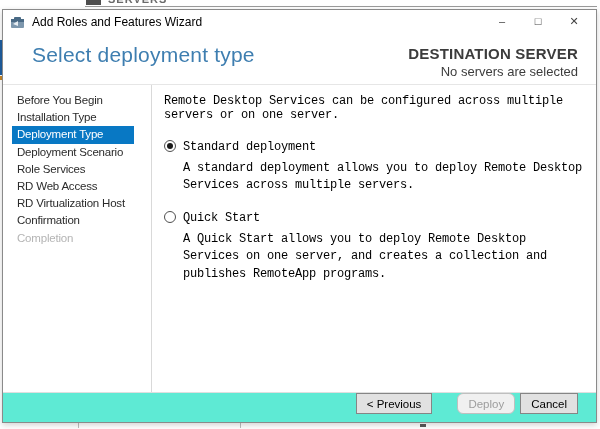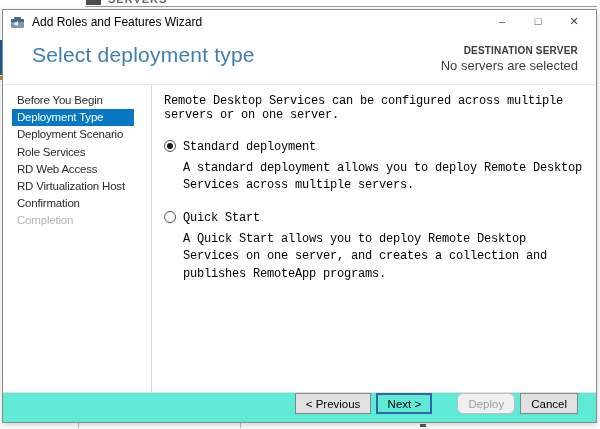--- a/index.html
+++ b/index.html
@@ -34,21 +34,21 @@
   .titlebar { height:23px; display:flex; align-items:center; padding-left:7px; background:#fff; flex:0 0 auto; }
   .app-icon { width:16px; height:13px; margin-right:6px; display:inline-block; }
   .titlebar .title { font-size:12px; color:#000; }
   .controls { margin-left:auto; display:flex; align-items:center; height:100%; }
   .ctrl { width:36px; text-align:center; font-size:11px; color:#444; cursor:default; line-height:23px; }
   .ctrl.close { margin-right:4px; }
 
   .header { height:52px; padding:10px 18px 0 29px; display:flex; justify-content:space-between; border-bottom:1px solid #e6e6e6; flex:0 0 auto; }
   .header h1 { font-size:21px; font-weight:400; color:#3e7eb0; letter-spacing:0.2px; }
   .dest { text-align:right; padding-top:2px; }
-  .dest .lbl { font-size:10px; font-weight:bold; color:#3c3c3c; letter-spacing:0.2px; }
+  .dest .lbl { font-size:15px; font-weight:bold; color:#3c3c3c; letter-spacing:0.2px; }
   .dest .sts { font-size:13px; color:#3c3c3c; margin-top:2px; }
 
   .bodyArea { flex:1 1 auto; display:flex; }
   .nav-col { width:149px; border-right:1px solid #d9d9d9; padding-top:7px; flex:0 0 auto; }
   .nav { list-style:none; margin-left:9px; width:122px; }
   .nav li { height:17.2px; line-height:17.2px; font-size:11.5px; color:#2b2b2b; padding-left:5px;
             letter-spacing:-0.2px; white-space:nowrap; cursor:default; }
   .nav li.selected { background:#0878c4; color:#fff; }
   .nav li.disabled { color:#b4b4b4; }
 
@@ -111,20 +111,21 @@
     <div class="dest">
       <div class="lbl">DESTINATION SERVER</div>
       <div class="sts">No servers are selected</div>
     </div>
   </div>
 
   <div class="bodyArea">
     <div class="nav-col">
       <ul class="nav">
         <li>Before You Begin</li>
+        <li>Installation Type</li>
         <li class="selected">Deployment Type</li>
         <li>Deployment Scenario</li>
         <li>Role Services</li>
         <li>RD Web Access</li>
         <li>RD Virtualization Host</li>
         <li>Confirmation</li>
         <li class="disabled">Completion</li>
       </ul>
     </div>
 
@@ -140,18 +141,17 @@
       <div class="option">
         <span class="radio"></span>
         <label>Quick Start</label>
       </div>
       <p class="desc">A Quick Start allows you to deploy Remote Desktop Services on one server, and creates a collection and publishes RemoteApp programs.</p>
     </div>
   </div>
 
   <div class="footer">
     <button class="btn">&lt; Previous</button>
-    <button class="btn focused gap-s">Next &gt;</button>
     <button class="btn disabled gap-l">Deploy</button>
     <button class="btn gap-s">Cancel</button>
   </div>
 
 </div>
 
 </body></html>

